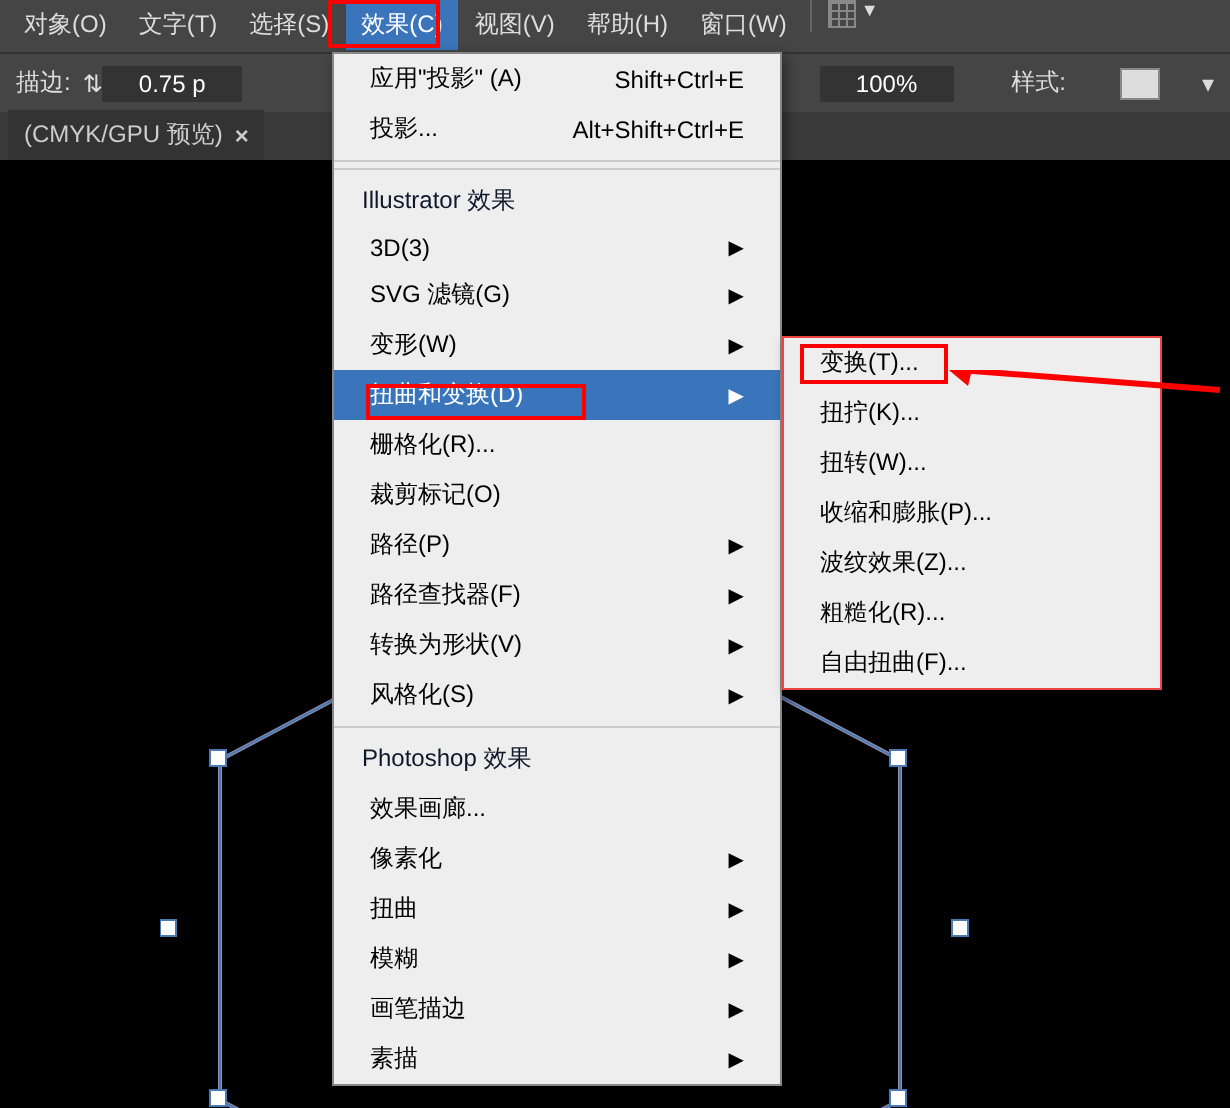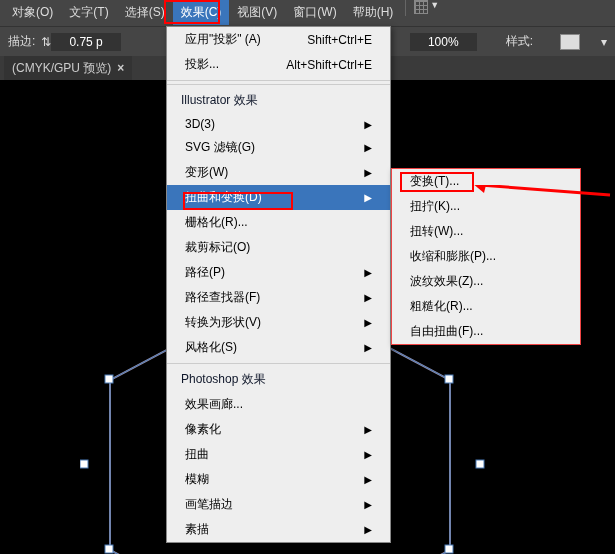--- a/index.html
+++ b/index.html
@@ -6,21 +6,21 @@
 body{background:#000;width:615px;height:554px;overflow:hidden;position:relative}
 .topbar{background:#454545;height:26px;display:flex;align-items:flex-start;padding:0 4px;color:#ddd}
 .menu-item{padding:4px 8px;cursor:pointer}
 .menu-item.active{background:#3a75bb;color:#fff}
 .divider{width:1px;height:16px;background:#666;margin:0 4px}
 .toolbar{background:#454545;height:30px;display:flex;align-items:center;padding:0 8px;color:#ddd;border-top:1px solid #333}
 .tb-label{margin-right:6px}
 .tb-val{background:#333;padding:2px 18px;color:#fff;margin-right:8px}
 .tb-right{margin-left:auto;display:flex;align-items:center;gap:21px}
 .swatch{width:20px;height:16px;background:#ddd;border:1px solid #888}
-.tabbar{background:#3a3a3a;height:24px;display:flex;align-items:center;padding-left:4px}
+.tabbar{background:#3a3a3a;height:24px;display:flex;align-items:flex-end;padding-left:4px}
 .tab{background:#333;color:#ccc;padding:4px 8px;display:flex;align-items:center;gap:6px}
 .close-x{font-weight:bold}
 .canvas{position:absolute;top:80px;left:0;right:0;bottom:0;background:#000}
 .hexagon{position:absolute;left:80px;top:190px}
 .dropdown{position:absolute;left:166px;top:26px;width:225px;background:#eee;border:1px solid #888;box-shadow:2px 2px 6px rgba(0,0,0,.4)}
 .dd-item{padding:4px 18px;color:#000;display:flex;justify-content:space-between;align-items:center;cursor:pointer}
 .dd-item.highlighted{background:#3a75bb;color:#fff}
 .dd-arrow{font-size:10px}
 .dd-sep{height:1px;background:#ccc;margin:3px 0}
 .dd-header{padding:4px 14px;color:#0f172a}
@@ -50,22 +50,22 @@
 <rect x="0" y="190" width="8" height="8" fill="#fff" stroke="#4a7ab5"></rect>
 </svg>
 </div>
 
 <div class="topbar">
 <span class="menu-item">对象(O)</span>
 <span class="menu-item">文字(T)</span>
 <span class="menu-item">选择(S)</span>
 <span class="menu-item active">效果(C)</span>
 <span class="menu-item">视图(V)</span>
+<span class="menu-item">帮助(H)</span>
 <span class="menu-item">窗口(W)</span>
-<span class="menu-item">帮助(H)</span>
 <span class="divider"></span>
 <span class="grid-icon"></span>
 <span class="chev">▼</span>
 </div>
 
 <div class="toolbar">
 <span class="tb-label">描边:</span>
 <span>⇅</span>
 <span class="tb-val">0.75 p</span>
 <div class="tb-right">

